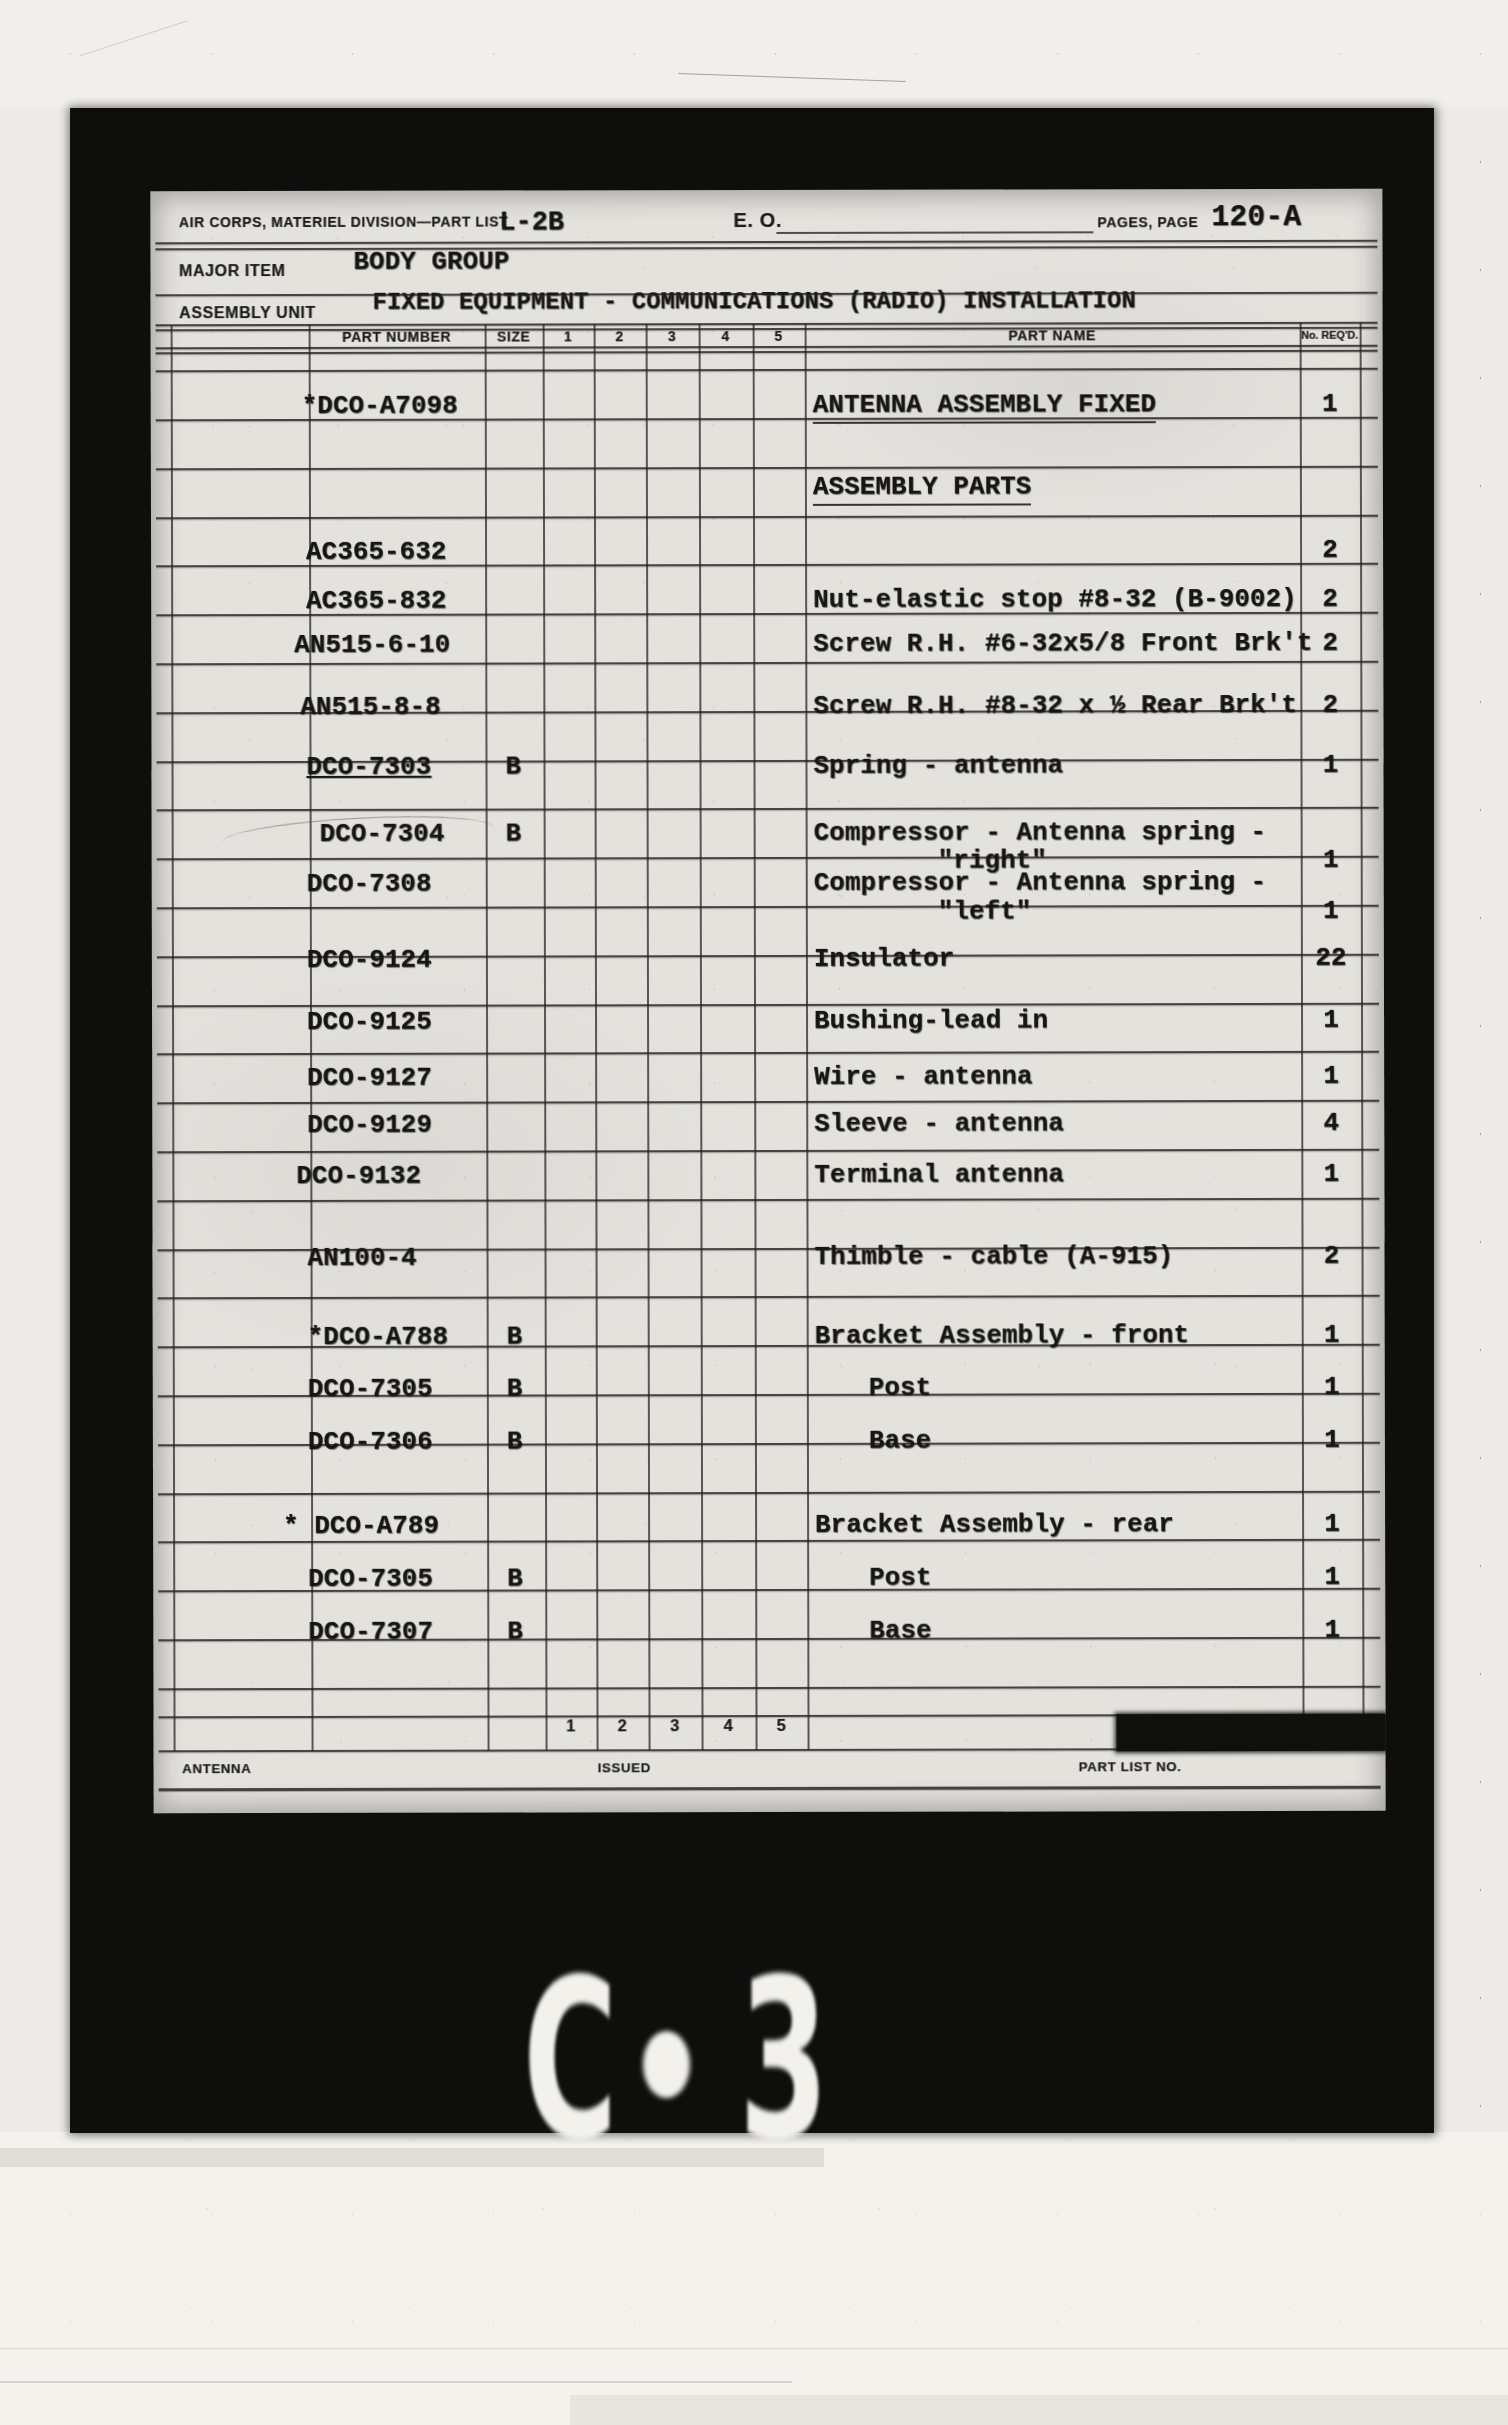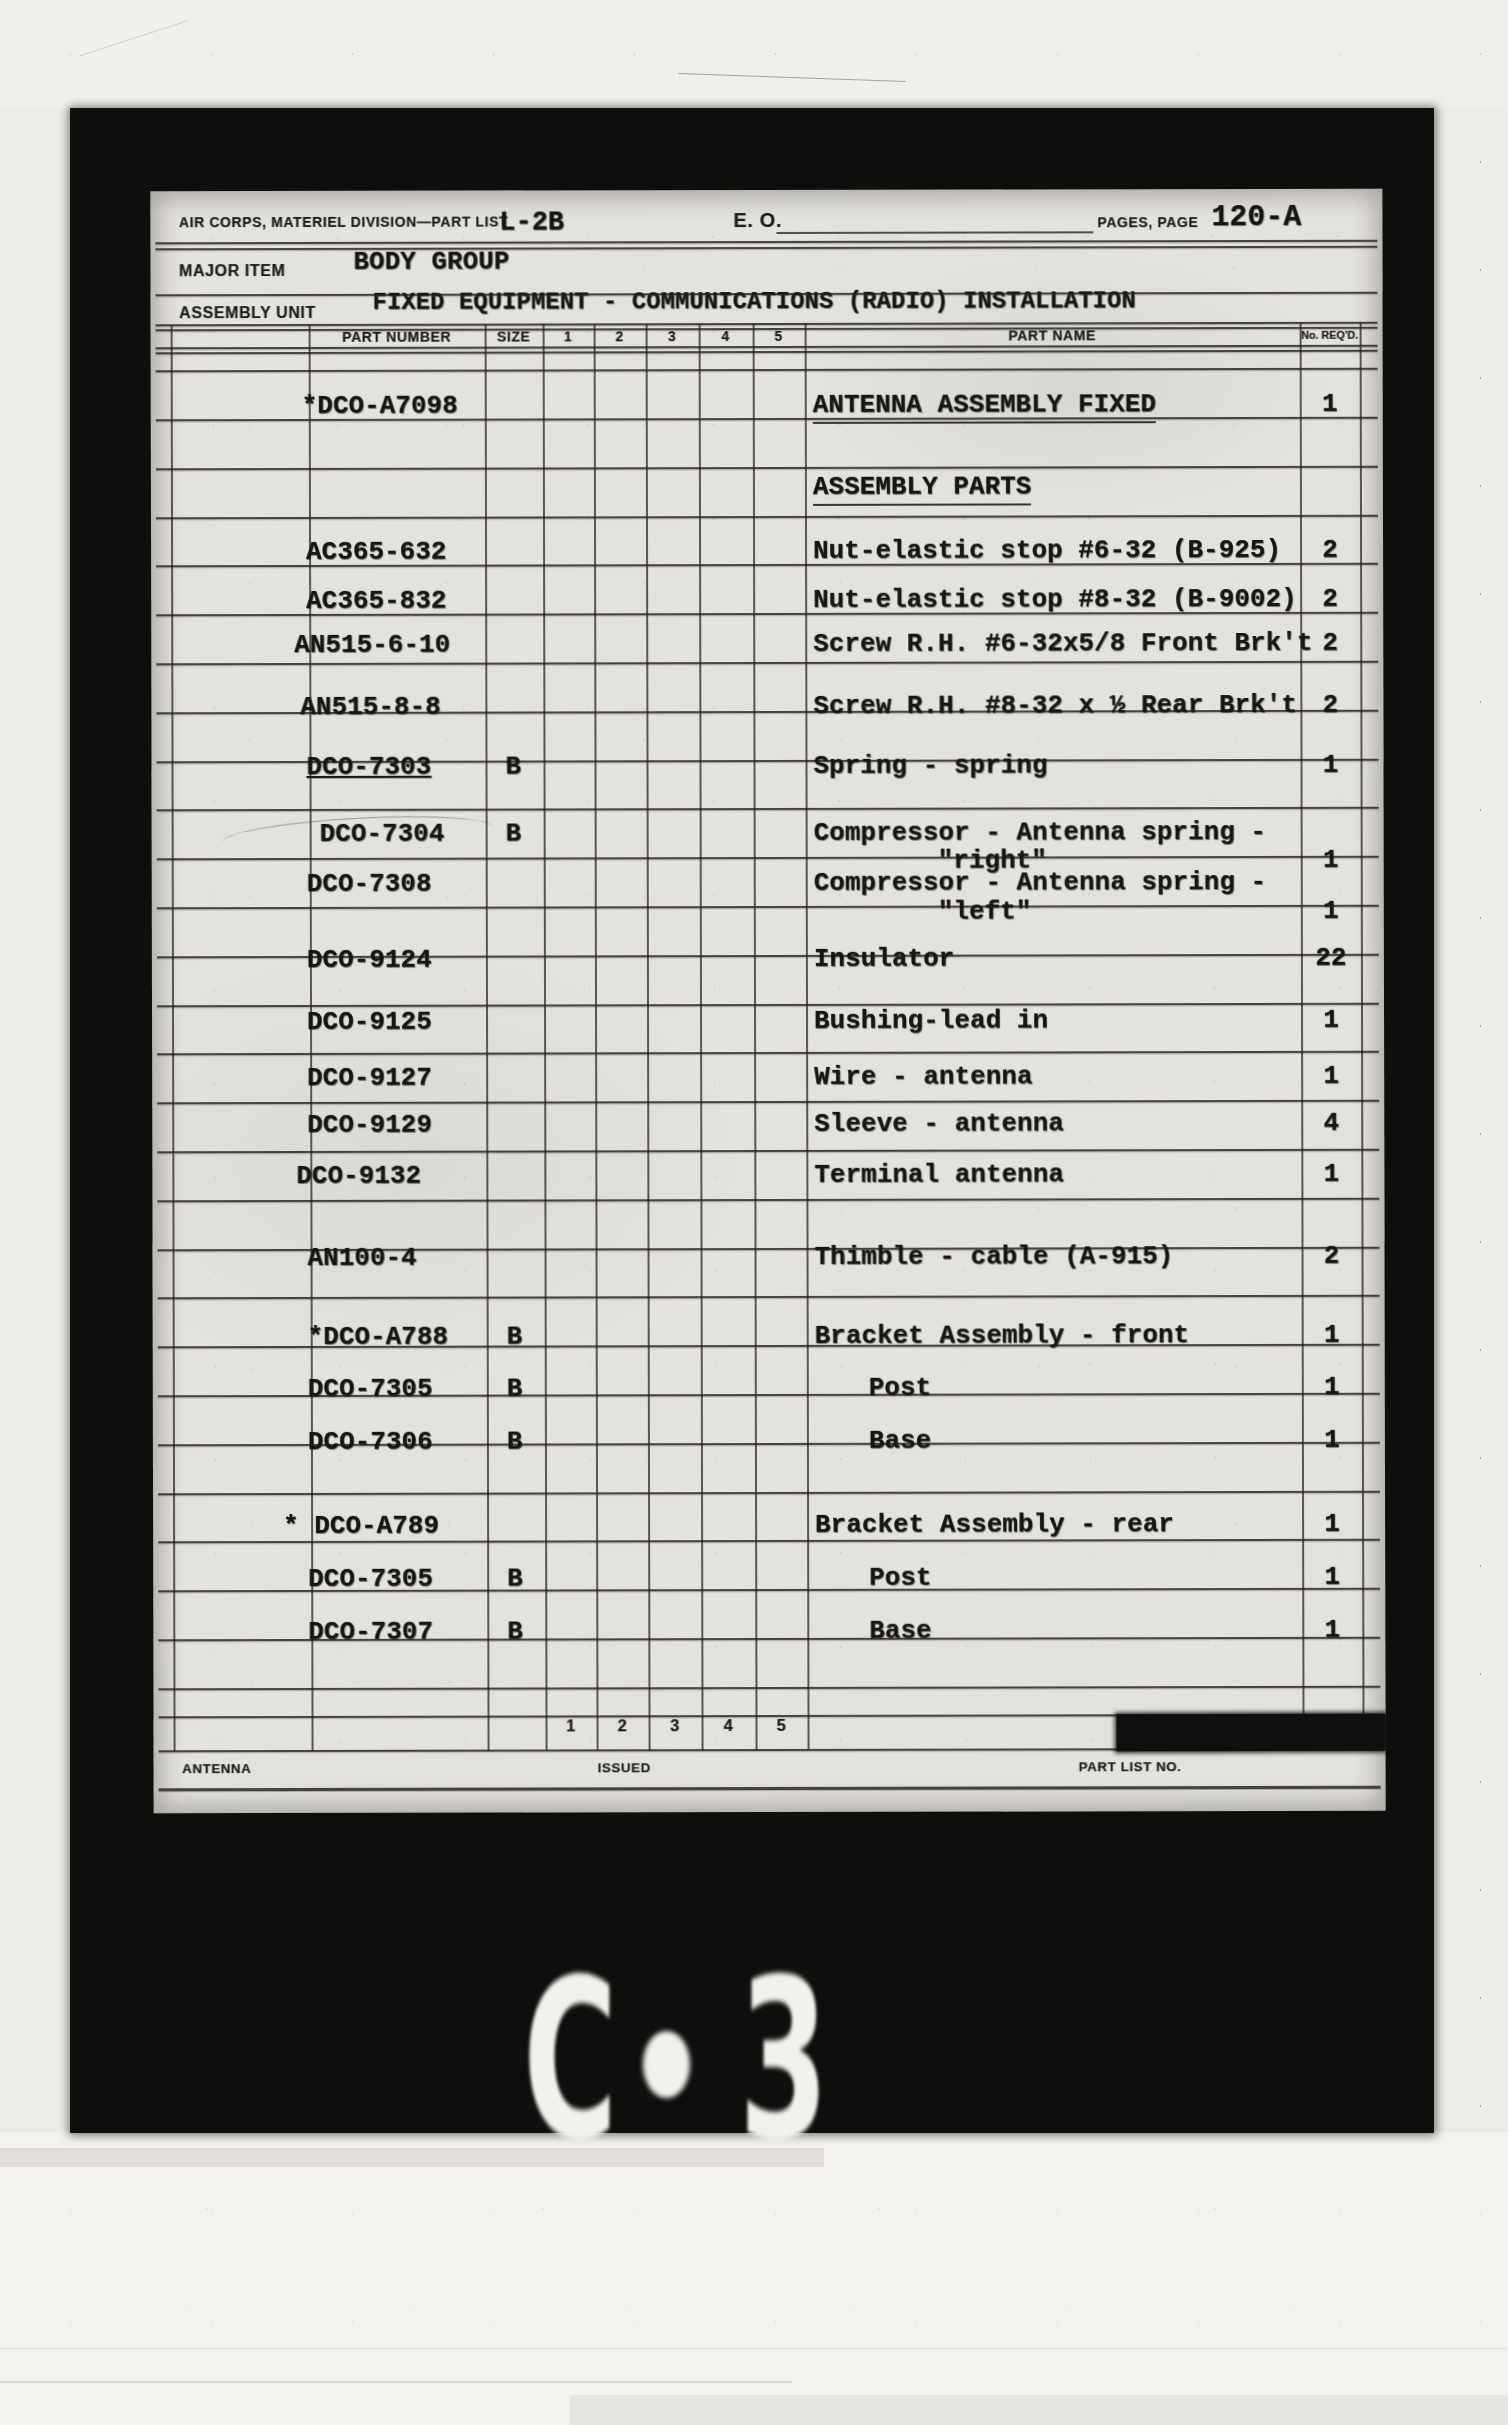--- a/index.html
+++ b/index.html
@@ -150,42 +150,41 @@
           <div class="line" style="top: 199px;">
             <span class="typed cell" style="left: 151px;">*DCO-A7098</span>
             <span class="typed cell u" style="left: 662px;">ANTENNA ASSEMBLY FIXED</span>
             <span class="typed cell qty" style="left: 1149px; width: 60px;">1</span>
           </div>
           <div class="line" style="top: 281px;">
             <span class="typed cell u" style="left: 662px;">ASSEMBLY PARTS</span>
           </div>
           <div class="line" style="top: 345px;">
             <span class="typed cell" style="left: 155px;">AC365-632</span>
-            <span class="typed cell" style="left: 662px;">Nut-elastic stop #6-32 (B-925)</span>
             <span class="typed cell qty" style="left: 1149px; width: 60px;">2</span>
           </div>
           <div class="line" style="top: 394px;">
             <span class="typed cell" style="left: 155px;">AC365-832</span>
             <span class="typed cell" style="left: 662px;">Nut-elastic stop #8-32 (B-9002)</span>
             <span class="typed cell qty" style="left: 1149px; width: 60px;">2</span>
           </div>
           <div class="line" style="top: 438px;">
             <span class="typed cell" style="left: 143px;">AN515-6-10</span>
             <span class="typed cell" style="left: 662px;">Screw R.H. #6-32x5/8 Front Brk't</span>
             <span class="typed cell qty" style="left: 1149px; width: 60px;">2</span>
           </div>
           <div class="line" style="top: 500px;">
             <span class="typed cell" style="left: 149px;">AN515-8-8</span>
             <span class="typed cell" style="left: 662px;">Screw R.H. #8-32 x ½ Rear Brk't</span>
             <span class="typed cell qty" style="left: 1149px; width: 60px;">2</span>
           </div>
           <div class="line" style="top: 560px;">
             <span class="typed cell" style="left: 155px; text-decoration: underline;">DCO-7303</span>
             <span class="typed cell" style="left: 354px;">B</span>
-            <span class="typed cell" style="left: 662px;">Spring - spring</span>
+            <span class="typed cell" style="left: 662px;">Spring - antenna</span>
             <span class="typed cell qty" style="left: 1149px; width: 60px;">1</span>
           </div>
           <div class="line" style="top: 627px;">
             <span class="typed cell" style="left: 143px; margin-left: 25px;">DCO-7304</span>
             <span class="typed cell" style="left: 354px;">B</span>
             <span class="typed cell" style="left: 662px;">Compressor - Antenna spring -</span>
           </div>
           <div class="line" style="top: 655px;">
             <span class="typed cell" style="left: 786px;">"right"</span>
             <span class="typed cell qty" style="left: 1149px; width: 60px;">1</span>

